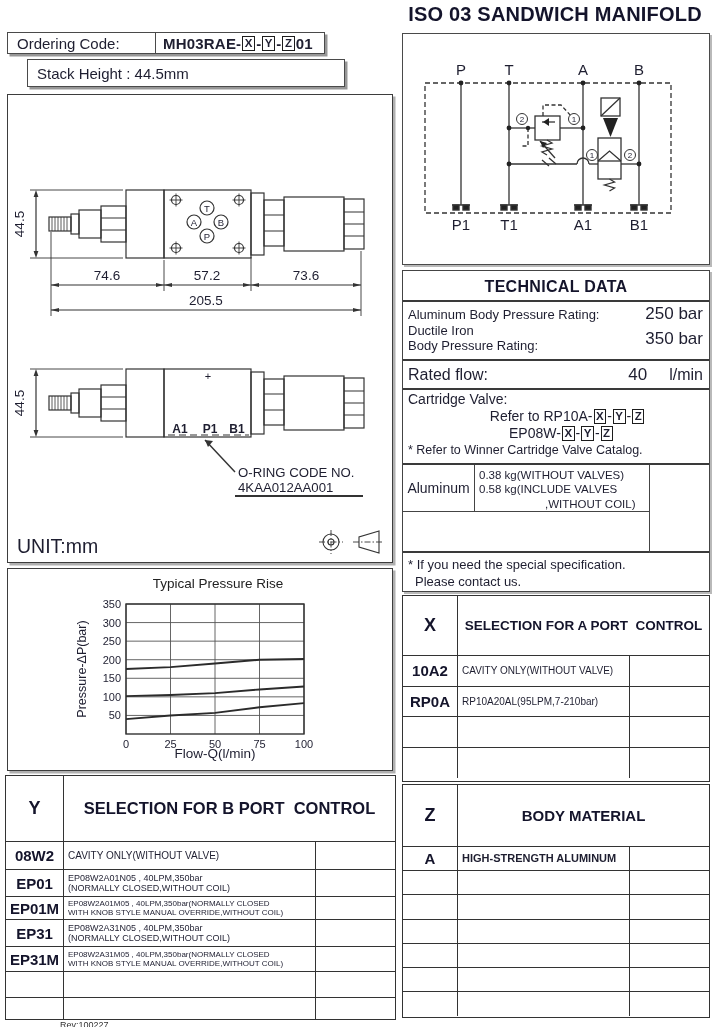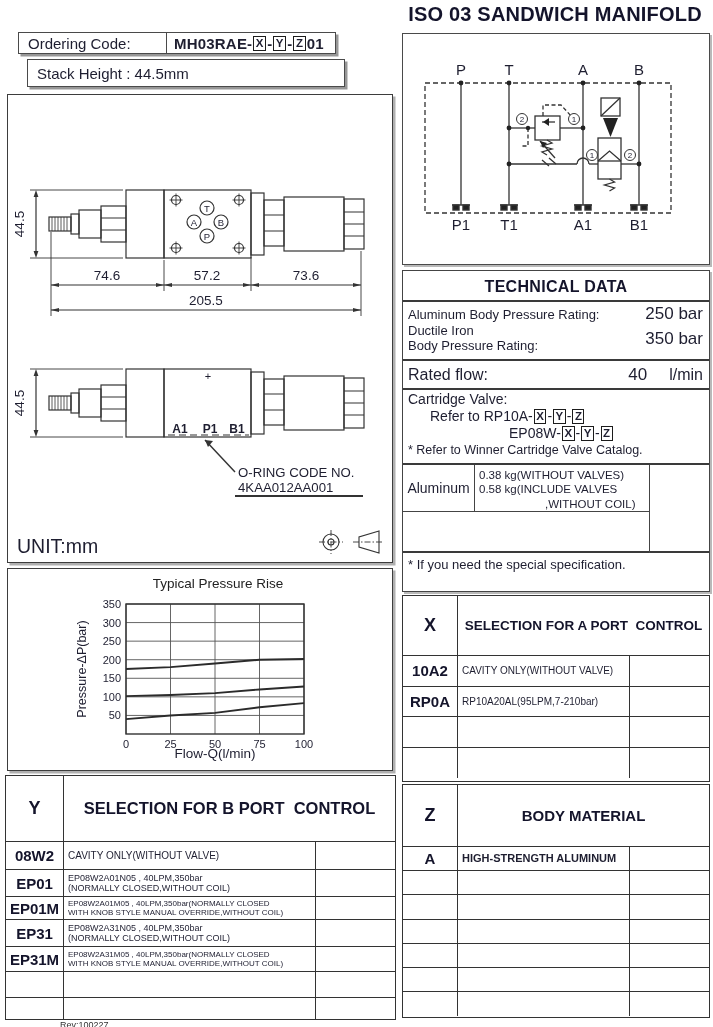--- a/index.html
+++ b/index.html
@@ -2,21 +2,21 @@
 <html><head>
 <meta charset="utf-8">
 <style>
   * { margin:0; padding:0; box-sizing:border-box; }
   body { background:#fff; font-family:"Liberation Sans", sans-serif; color:#1e1e30; }
   #page { position:relative; width:713px; height:1027px; background:#fff; overflow:hidden; }
   .abs { position:absolute; }
 
   
   .card { border:1.5px solid #4a4a4a; background:#fff; box-shadow:2.5px 2.5px 0 #979797; }
-  #ordering-row { left:18px; top:32px; width:318px; height:22px; display:flex; }
+  #ordering-row { left:7px; top:32px; width:318px; height:22px; display:flex; }
   #ordering-row .lbl { width:148px; border-right:1.5px solid #4a4a4a; padding-left:9px; font-size:15px; display:flex; align-items:center; }
   #ordering-row .code { flex:1; display:flex; align-items:center; padding-left:7px; font-weight:bold; font-size:15px; letter-spacing:0.2px; }
   #stack-row { left:7px; top:59px; width:318px; height:28px; display:flex; align-items:center; padding-left:9px; font-size:15px;margin-left:20px; }
   .cbox { display:inline-block; border:1.3px solid #1c1c1c; padding:0 1.5px; margin:0 1px; font-weight:bold; font-size:11.5px; line-height:13px; vertical-align:1px; }
 
   
   #main-title { left:398px; top:3px; width:314px; height:26px; text-align:center; font-size:20px; font-weight:bold; color:#14142b; letter-spacing:0.2px; white-space:nowrap; }
 
   
   #schematic-box { left:402px; top:33px; width:308px; height:232px; border:1.3px solid #4a4a4a; background:#fff; box-shadow:2px 2px 0 #b9b9b9; }
@@ -31,21 +31,21 @@
   .td-press { height:59px; border-bottom:2.5px solid #3a3a3a; padding:2px 4px 0 5px; }
   .tdp-row { display:flex; align-items:center; }
   .tdp-row .l { flex:1; font-size:13px; }
   .tdp-row .v { font-size:17px; padding-right:2px; }
   .tdp-row .l2 { flex:1; font-size:13px; line-height:1.15; white-space:pre-line; }
   .td-flow { height:29px; border-bottom:2.5px solid #3a3a3a; display:flex; align-items:center; padding:0 6px 0 5px; }
   .td-flow .l { flex:1; font-size:16px; }
   .td-flow .v { font-size:17px; margin-right:22px; }
   .td-flow .u { font-size:16px; }
   .td-cart { height:75px; border-bottom:2.5px solid #3a3a3a; padding:1px 4px 0 5px; font-size:14px; line-height:1.2; }
-  .td-cart .ind1 { padding-left:22px; }
+  .td-cart .ind1 { padding-left:22px;text-align:center; }
   .td-cart .ind2 { padding-left:101px; }
   .td-cart .note { font-size:12.5px; margin-top:2px; }
   .td-weight { height:88px; border-bottom:2px solid #3a3a3a; position:relative; }
   .wt { position:absolute; left:0; top:0; width:247px; height:88px; border-right:1.4px solid #444; }
   .wt-row1 { display:flex; height:47px; border-bottom:1.4px solid #444; }
   .wt-mat { width:72px; border-right:1.4px solid #444; display:flex; align-items:center; justify-content:center; font-size:14px; }
   .wt-lines { flex:1; font-size:11.5px; line-height:1.25; padding:3px 2px 0 4px; }
   .wt-lines .ind { padding-left:66px; }
   .td-foot { padding:4px 4px 8px 5px; font-size:13px; line-height:1.3; }
   .td-foot .second { padding-left:7px; }
@@ -383,20 +383,21 @@
             <div>0.38  kg(WITHOUT VALVES)</div>
             <div>0.58  kg(INCLUDE VALVES</div>
             <div class="ind">,WITHOUT COIL)</div>
           </div>
         </div>
         <div></div>
       </div>
     </div>
     <div class="td-foot">
       <div>* If you need the special specification.</div>
+      <div class="second">Please contact us.</div>
     </div>
   </div>
 
   <div class="abs sel-table" id="x-table">
     <div class="sel-head">
       <div class="sel-key">X</div>
       <div class="sel-title">SELECTION FOR A PORT  CONTROL</div>
     </div>
     <div class="sel-row">
         <div class="sel-code">10A2</div>

